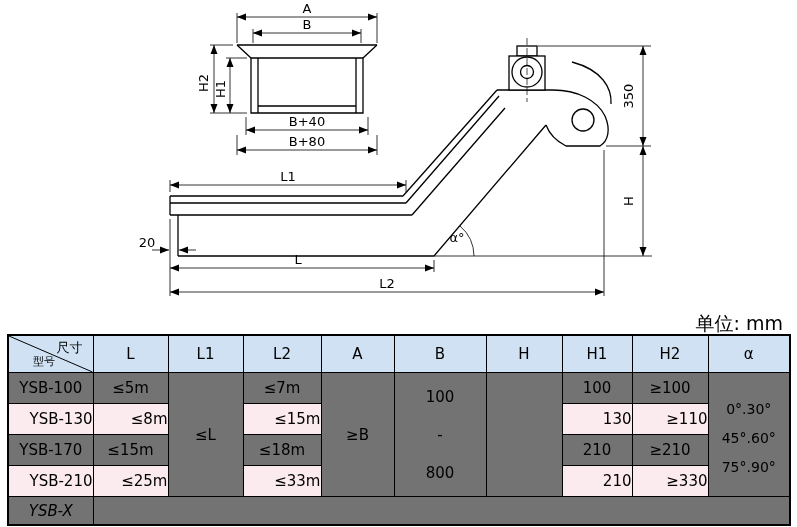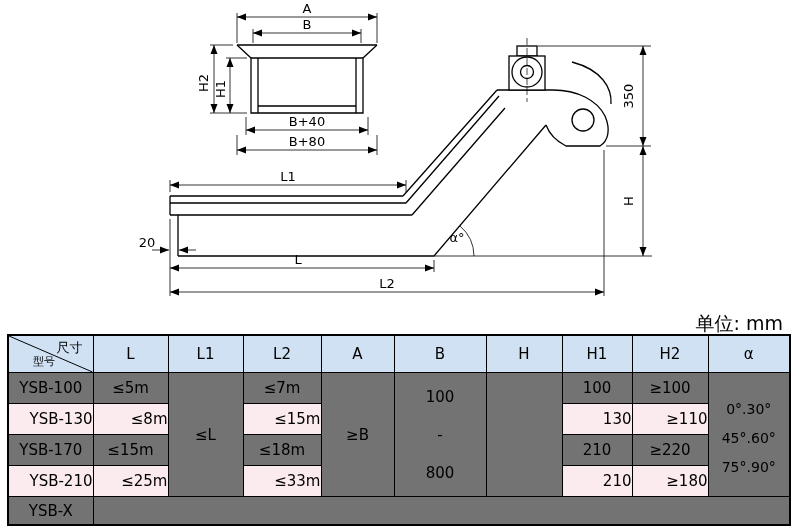--- a/index.html
+++ b/index.html
@@ -18,21 +18,21 @@
   table.spec td{border:1px solid #000;text-align:center;vertical-align:middle;padding:0;height:30px;background:#737373;}
   tr.hdr td{background:var(--header-bg,#cfe1f3);height:36px;}
   tr.alt td{background:var(--alt-bg,#fcebee);text-align:right;}
   td.corner{position:relative;text-decoration:underline;}
   .c-top{position:absolute;top:3px;right:10px;font-size:13px;}
   .c-bot{position:absolute;bottom:3px;left:24px;font-size:11px;}
   .diag{position:absolute;left:0;top:0;width:100%;height:100%;}
   .diag line{stroke:#000;stroke-width:1;}
   td.b-range span{display:block;line-height:38px;}
   td.alpha span{display:block;line-height:22px;font-size:14px;margin-top:7px;}
-  tr.last td{height:27px;}
+  tr.last td{height:27px;font-style:italic;}
 </style>
 </head>
 <body>
 
 <div class="page">
 
   <svg class="drawing" width="797" height="308" viewBox="0 0 797 308">
     <defs>
       <marker id="arr" markerWidth="10" markerHeight="10" refX="9" refY="5" orient="auto-start-reverse" markerUnits="userSpaceOnUse">
         <path d="M0,1.5 L9,5 L0,8.5 Z" fill="#000"></path>
@@ -169,29 +169,29 @@
           <td>≤15m</td>
           <td>130</td>
           <td>≥110</td>
         </tr>
 
         <tr>
           <td>YSB-170</td>
           <td>≤15m</td>
           <td>≤18m</td>
           <td>210</td>
-          <td>≥220</td>
+          <td>≥210</td>
         </tr>
 
         <tr class="alt">
           <td>YSB-210</td>
           <td>≤25m</td>
           <td>≤33m</td>
           <td>210</td>
-          <td>≥180</td>
+          <td>≥330</td>
         </tr>
 
         <tr class="last">
           <td>YSB-X</td>
           <td colspan="9"></td>
         </tr>
       </tbody>
     </table>
   </div>
 </div>

